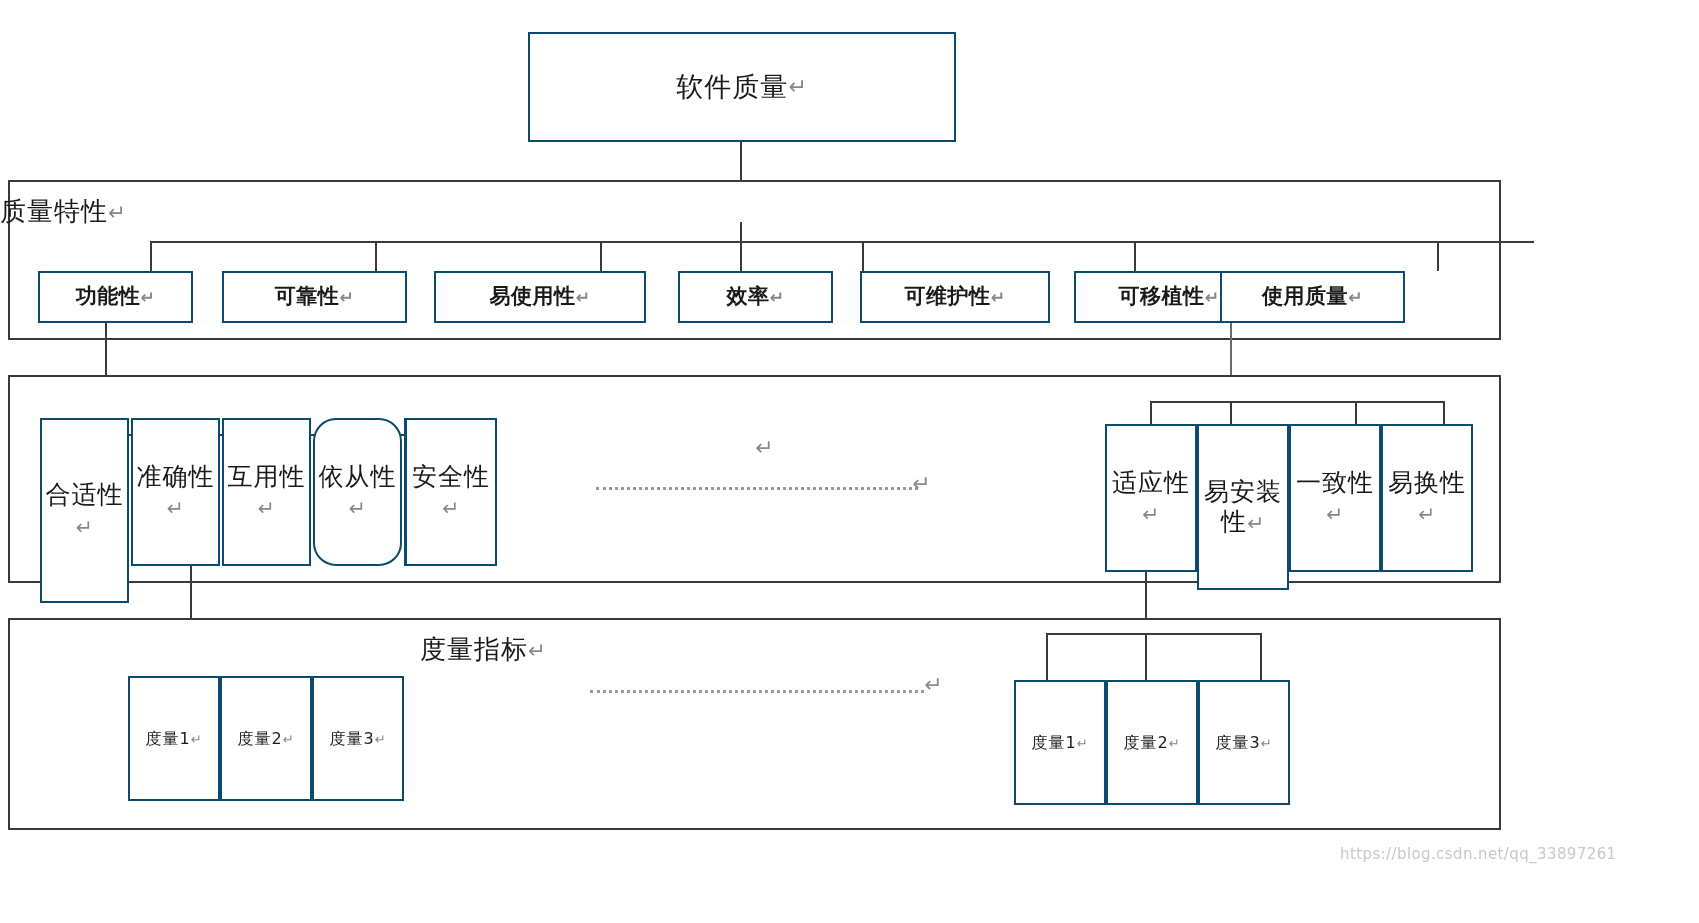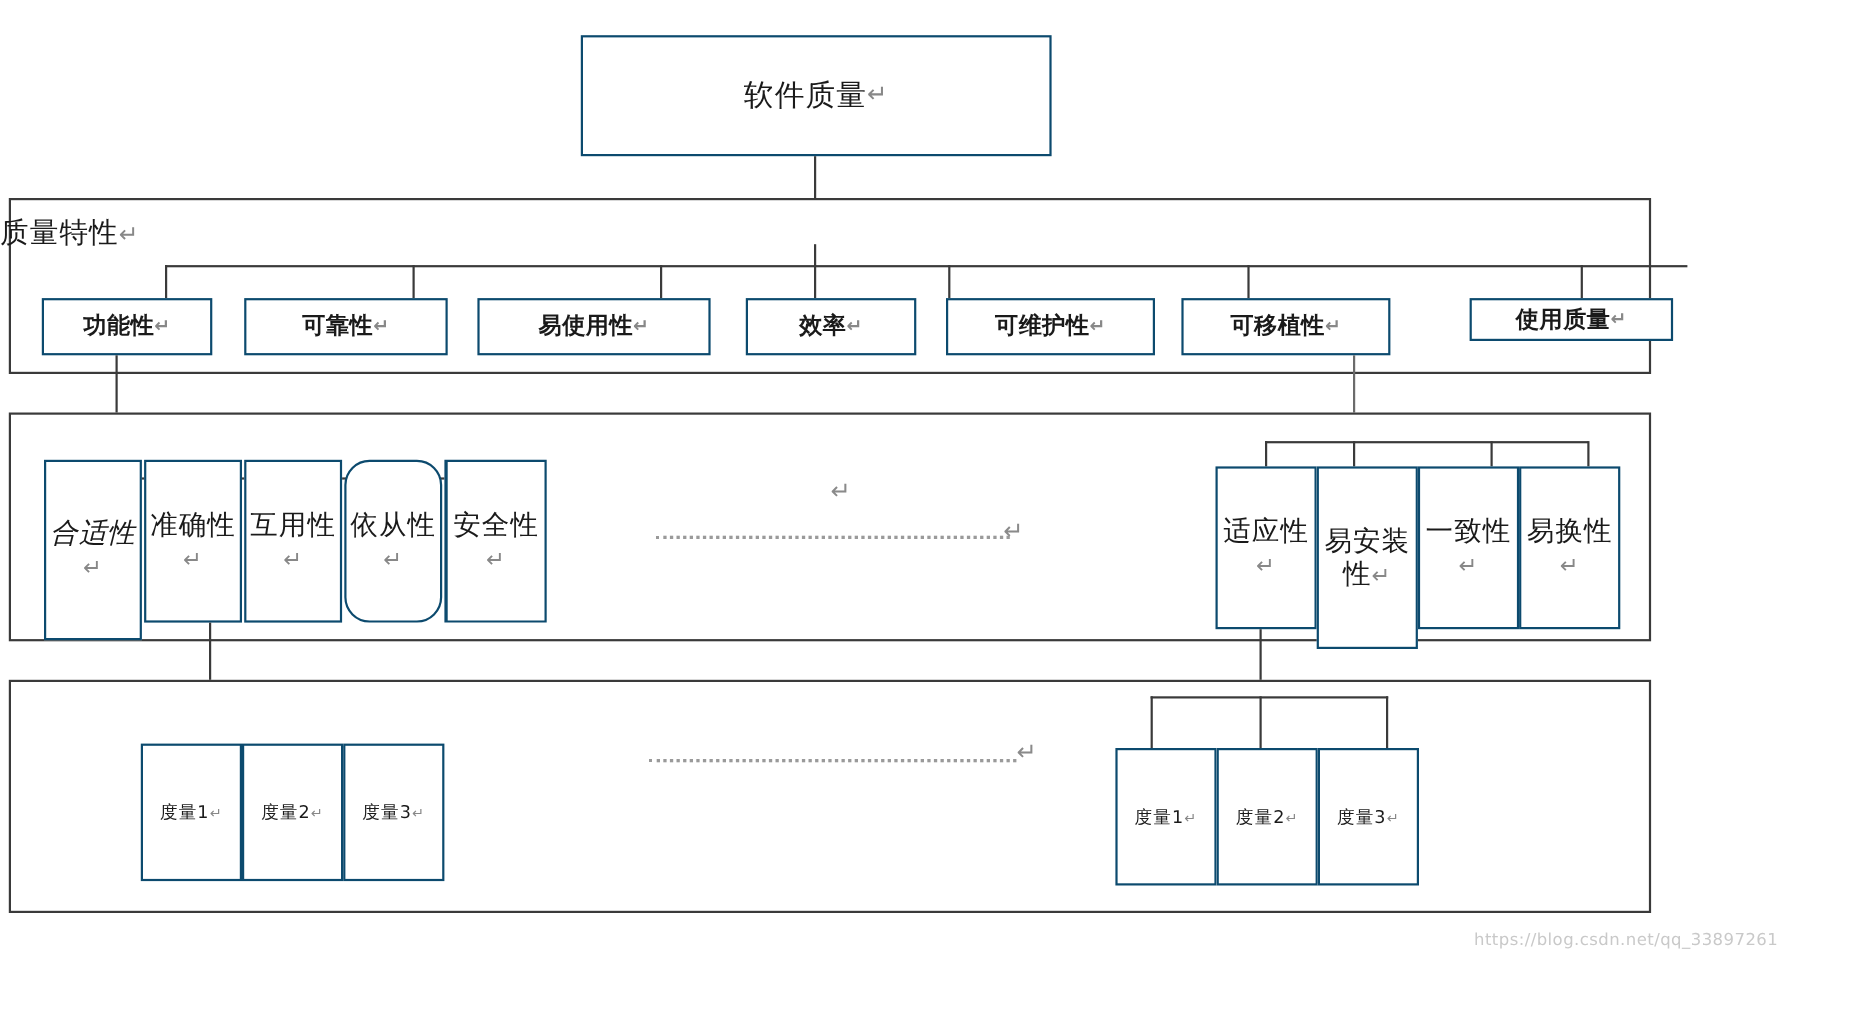--- a/index.html
+++ b/index.html
@@ -156,21 +156,21 @@
       <span class="pilcrow">↵</span>
   </div>
   <div class="box t-char" style="left:860px; top:271px; width:190px; height:52px;">
     <span>可维护性</span>
       <span class="pilcrow">↵</span>
   </div>
   <div class="box t-char" style="left:1074px; top:271px; width:190px; height:52px;">
     <span>可移植性</span>
       <span class="pilcrow">↵</span>
   </div>
-  <div class="box t-char" style="left:1336px; top:271px; width:185px; height:39px;">
+  <div class="box t-char" style="left:1220px; top:271px; width:185px; height:52px;">
     <span>使用质量</span>
       <span class="pilcrow">↵</span>
   </div>
 
   <div class="vline" style="left:105px; top:323px; height:112px;"></div>
 
   <div class="vline gray" style="left:1230px; top:323px; height:112px;"></div>
 
   <div class="band" style="left:8px; top:375px; width:1493px; height:208px;"></div>
   <div class="stray-mark" style="left:755px; top:435px;">
@@ -182,21 +182,21 @@
     <span>↵</span>
   </div>
 
   <div class="hline" style="left:105px; top:434px; width:365px;"></div>
   <div class="vline" style="left:105px; top:434px; height:26px;"></div>
   <div class="vline" style="left:196px; top:434px; height:26px;"></div>
   <div class="vline" style="left:287px; top:434px; height:26px;"></div>
   <div class="vline" style="left:378px; top:434px; height:26px;"></div>
   <div class="vline" style="left:469px; top:434px; height:26px;"></div>
 
-  <div class="box t-sub" style="left:40px; top:418px; width:89px; height:164px;font-style:italic;">
+  <div class="box t-sub" style="left:40px; top:418px; width:89px; height:185px;">
     <span>
       <span>合适性</span><span class="pilcrow">↵</span>
     </span>
   </div>
   <div class="box t-sub" style="left:131px; top:418px; width:89px; height:148px;">
     <span>
       <span>准确性</span><span class="pilcrow">↵</span>
     </span>
   </div>
   <div class="box t-sub" style="left:222px; top:418px; width:89px; height:148px;">
@@ -239,20 +239,23 @@
   <div class="box t-sub" style="left:1381px; top:424px; width:92px; height:148px;">
     <span>
       <span>易换性</span><span class="pilcrow">↵</span>
     </span>
   </div>
 
   <div class="vline" style="left:190px; top:566px; height:114px;"></div>
   <div class="vline" style="left:1145px; top:572px; height:108px;"></div>
 
   <div class="band" style="left:8px; top:618px; width:1493px; height:212px;"></div>
+  <div class="t-band" style="left:420px; top:632px; width:680px;">
+    <span>度量指标</span><span class="pilcrow">↵</span>
+  </div>
 
   <div class="dots" style="left:590px; top:690px; width:334px;"></div>
   <div class="stray-mark" style="left:924px; top:672px;">
     <span>↵</span>
   </div>
 
   <div class="hline" style="left:190px; top:678px; width:196px;"></div>
   <div class="vline" style="left:190px; top:678px; height:28px;"></div>
   <div class="vline" style="left:283px; top:678px; height:28px;"></div>
   <div class="vline" style="left:384px; top:678px; height:28px;"></div>

